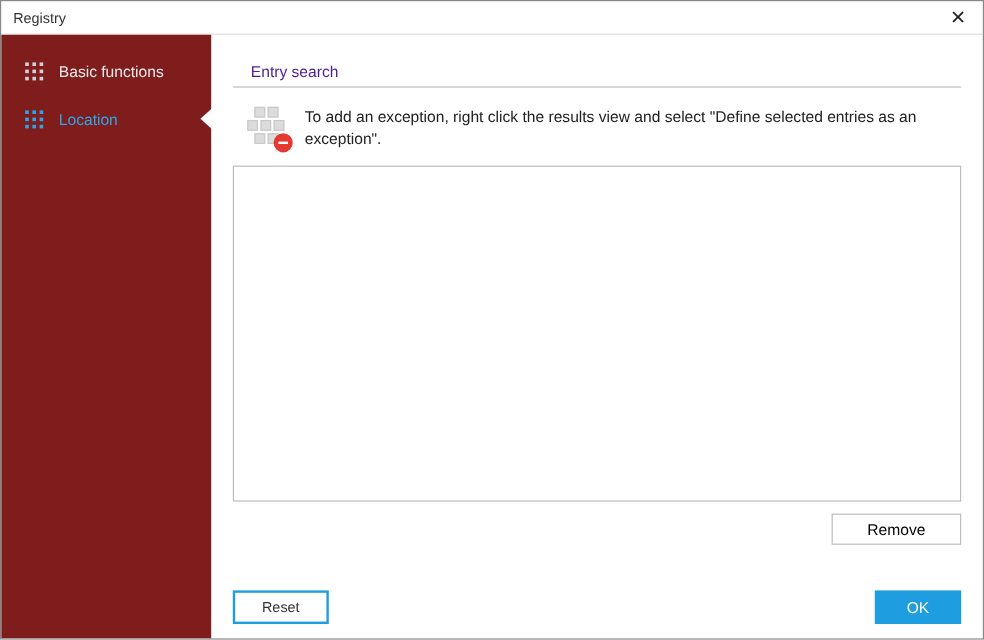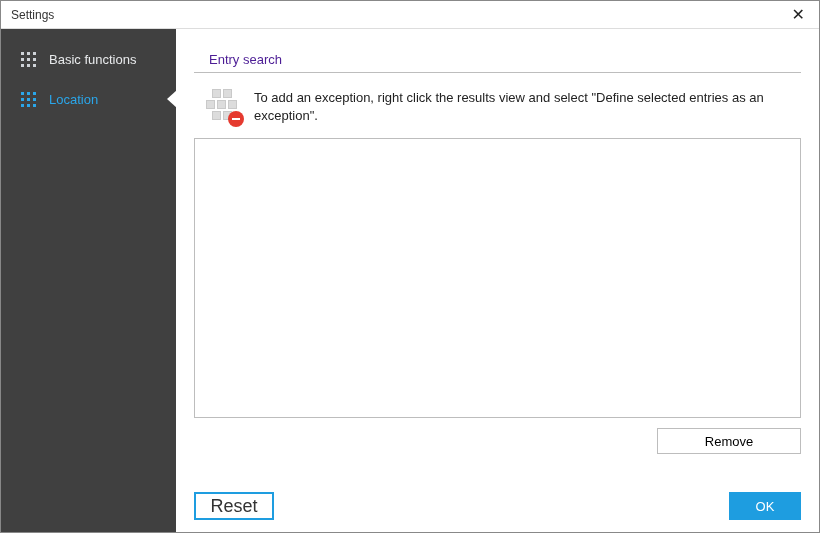--- a/index.html
+++ b/index.html
@@ -1,20 +1,20 @@
 <!DOCTYPE html>
 <html><head>
   <meta charset="utf-8">
   <style>
     * { box-sizing: border-box; margin: 0; padding: 0; font-family: "Segoe UI", Tahoma, sans-serif; }
     body { width: 820px; height: 533px; overflow: hidden; background: #fff; border: 1px solid #888; }
     .titlebar { height: 28px; display: flex; align-items: center; justify-content: space-between; padding: 0 8px 0 10px; font-size: 12px; color: #333; border-bottom: 1px solid #ddd; }
     .titlebar-close { font-size: 16px; color: #222; cursor: default; padding: 0 6px; }
     .content { display: flex; height: calc(100% - 28px); }
-    .sidebar { width: 175px; background: #404040; display: flex; flex-direction: column; padding-top: 10px; position: relative; }
+    .sidebar { width: 175px; background: #7f1d1d; display: flex; flex-direction: column; padding-top: 10px; position: relative; }
     .sidebar-item { height: 40px; display: flex; align-items: center; padding-left: 18px; font-size: 13px; cursor: default; position: relative; }
     .sidebar-item-label { color: #e8eaec; }
     .sidebar-item.active .sidebar-item-label { color: #2aa6ea; }
     .sidebar-item.active::after {
       content: ""; position: absolute; right: -1px; top: 50%; transform: translateY(-50%);
       width: 0; height: 0; border-top: 9px solid transparent; border-bottom: 9px solid transparent; border-right: 10px solid #fff;
     }
     .dots-icon { width: 18px; height: 18px; margin-right: 12px; position: relative; }
     .dots-icon span { position: absolute; width: 3px; height: 3px; background: #cfd3d8; }
     .sidebar-item.active .dots-icon span { background: #2aa6ea; }
@@ -33,30 +33,30 @@
     .info-icon .sq:nth-child(6){top:22px;left:6px;} .info-icon .sq:nth-child(7){top:22px;left:17px;}
     .info-icon .badge { position: absolute; bottom: -4px; right: -4px; width: 16px; height: 16px; border-radius: 50%; background: #e53a2f; display:flex; align-items:center; justify-content:center; }
     .info-icon .badge::before { content:""; width:8px; height:2px; background:#fff; }
     .info-text { font-size: 13px; color: #222; line-height: 1.35; }
     .table-wrap { border: 1px solid #bdbdbd; height: 280px; overflow: hidden; }
     .thead { display: flex; height: 28px; border-bottom: 1px solid #d4d4d4; font-size: 13px; color: #333; }
     .thead-cell { padding: 5px 10px; border-right: 1px solid #e2e2e2; }
     .thead-cell.type { width: 78px; } .thead-cell.root { width: 82px; } .thead-cell.location { flex:1; } .thead-cell.value { width: 82px; border-right: 1px solid #e2e2e2; }
     .thead-cell.spacer { width: 65px; border-right:none; }
     .below-table { display:flex; justify-content:flex-end; margin-top:10px; }
-    .remove-btn { width: 144px; height: 26px; border: 1px solid #bdbdbd; background:#fff; font-size:13px; cursor: default; }
+    .remove-btn { width: 108px; height: 26px; border: 1px solid #bdbdbd; background:#fff; font-size:13px; cursor: default; }
     .bottom-row { position:absolute; left:18px; right:18px; bottom:12px; display:flex; justify-content:space-between; }
-    .reset-btn { width: 80px; height: 28px; border: 2px solid #1e9de0; background:#fff; font-size:18px; color:#333; cursor: default; }
+    .reset-btn { width: 80px; height: 28px; border: 2px solid #1e9de0; background:#fff; font-size:12px; color:#333; cursor: default; }
     .ok-btn { width: 72px; height: 28px; border: none; background:#1e9de0; color:#fff; font-size:13px; cursor:default; }
   </style>
 </head>
 <body>
 
 <div class="titlebar">
-  <span>Settings</span>
+  <span>Registry</span>
   <span class="titlebar-close">✕</span>
 </div>
 
 <div class="content">
   <div class="sidebar">
     <div class="sidebar-item">
       <div class="dots-icon">
           <span></span>
           <span></span>
           <span></span>

